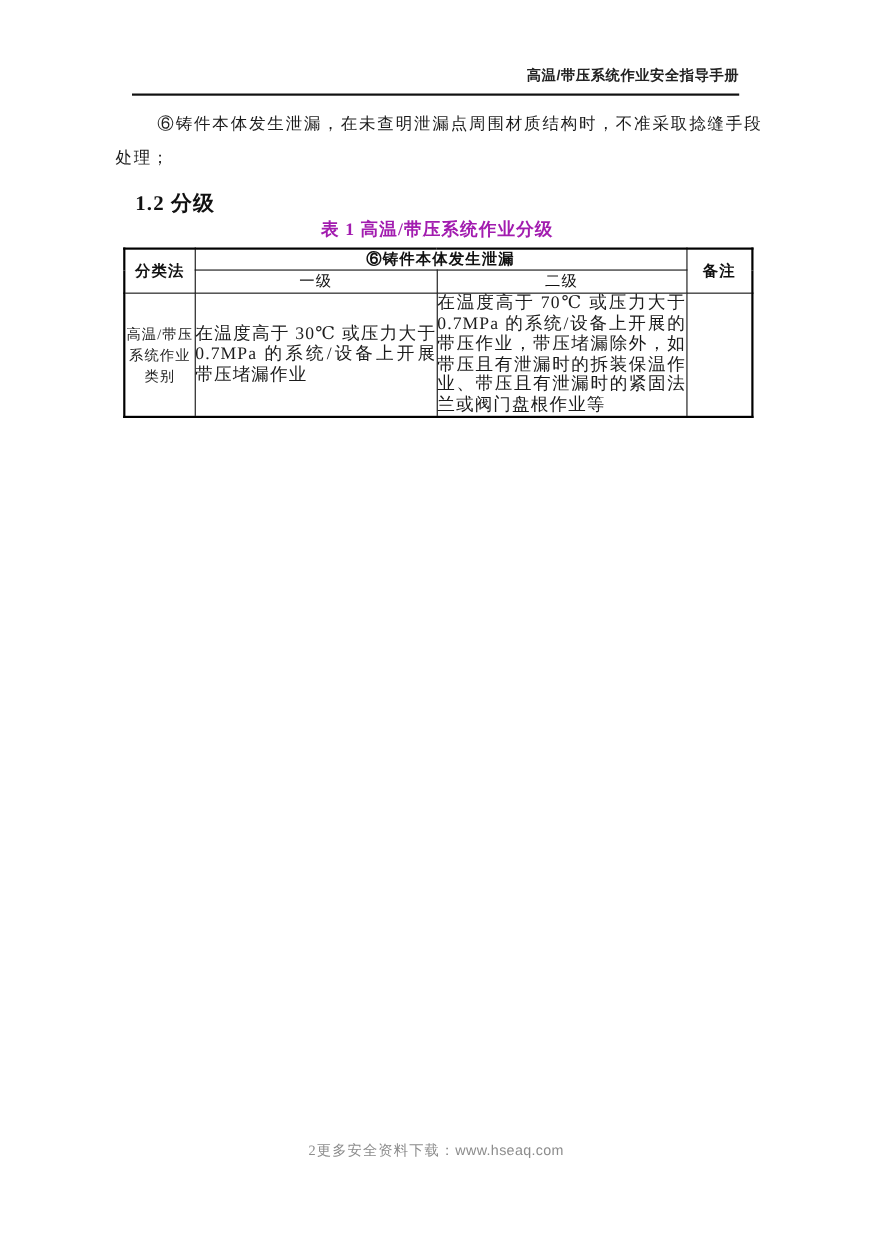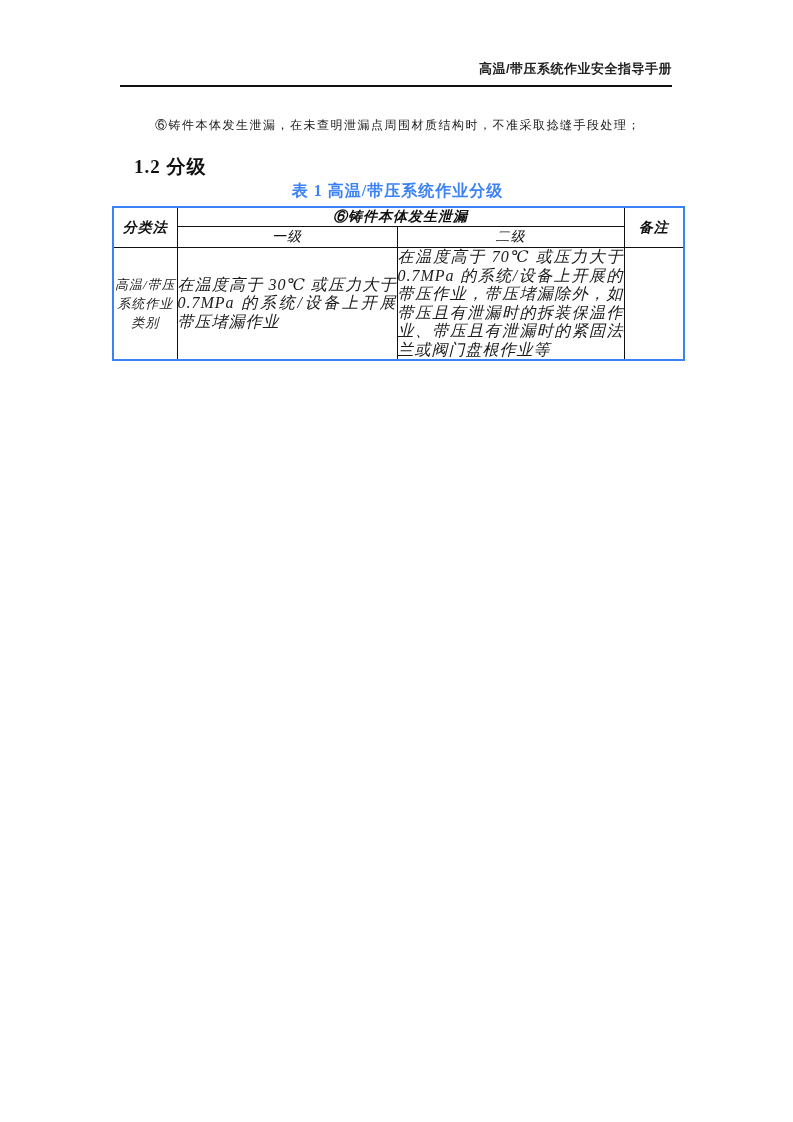--- a/index.html
+++ b/index.html
@@ -34,54 +34,53 @@
     height: 2px;
     background: #111111;
   }
   .content {
     position: absolute;
     left: 105px;
     top: 98px;
     width: 588px;
   }
   .body-para {
-    margin: 12px;
-    font-size: 12px;
+    margin: 0;
+    font-size: 15px;
     line-height: 31px;
     letter-spacing: 1.5px;
     text-align: justify;
     text-indent: 38px;
     color: #1b1b1b;
   }
   .section-heading {
-    margin: 13px 0 0 29px;
+    margin: 13px 0 0 18px;
     font-size: 19px;
     line-height: 26px;
     font-weight: bold;
     letter-spacing: 1px;
     color: #111111;
   }
   .main-para { margin-top: 14px; }
   .table-caption {
     margin: 0 0 4px 7px;
     width: 571px;
     text-align: center;
     font-weight: bold;
     font-size: 16px;
     line-height: 22px;
     letter-spacing: 1px;
-    color: #3b82f6;
+    color: #a21caf;
   }
   .grading-table {
     margin-left: 7px;
     width: 571px;
     border-collapse: collapse;
     table-layout: fixed;
-    border: 2px solid #3b82f6;
-    font-style: italic;
+    border: 2px solid #000000;
   }
   .grading-table th, .grading-table td {
     border: 1px solid #111111;
     padding: 0;
   }
   .grading-table th {
     font-size: 14px;
     font-weight: bold;
     letter-spacing: 1px;
     text-align: center;
@@ -163,14 +162,17 @@
         <tr class="body-row">
           <td class="cell-category">高温/带压系统作业类别</td>
           <td class="cell-text">在温度高于 30℃ 或压力大于 0.7MPa 的系统/设备上开展带压堵漏作业</td>
           <td class="cell-text">在温度高于 70℃ 或压力大于 0.7MPa 的系统/设备上开展的带压作业，带压堵漏除外，如带压且有泄漏时的拆装保温作业、带压且有泄漏时的紧固法兰或阀门盘根作业等</td>
           <td class="cell-remarks"></td>
         </tr>
       </tbody>
     </table>
   </div>
 
+  <div class="doc-footer">
+    <span>2更多安全资料下载：</span><span class="footer-url">www.hseaq.com</span>
+  </div>
 
 </div>
 
 </body></html>

